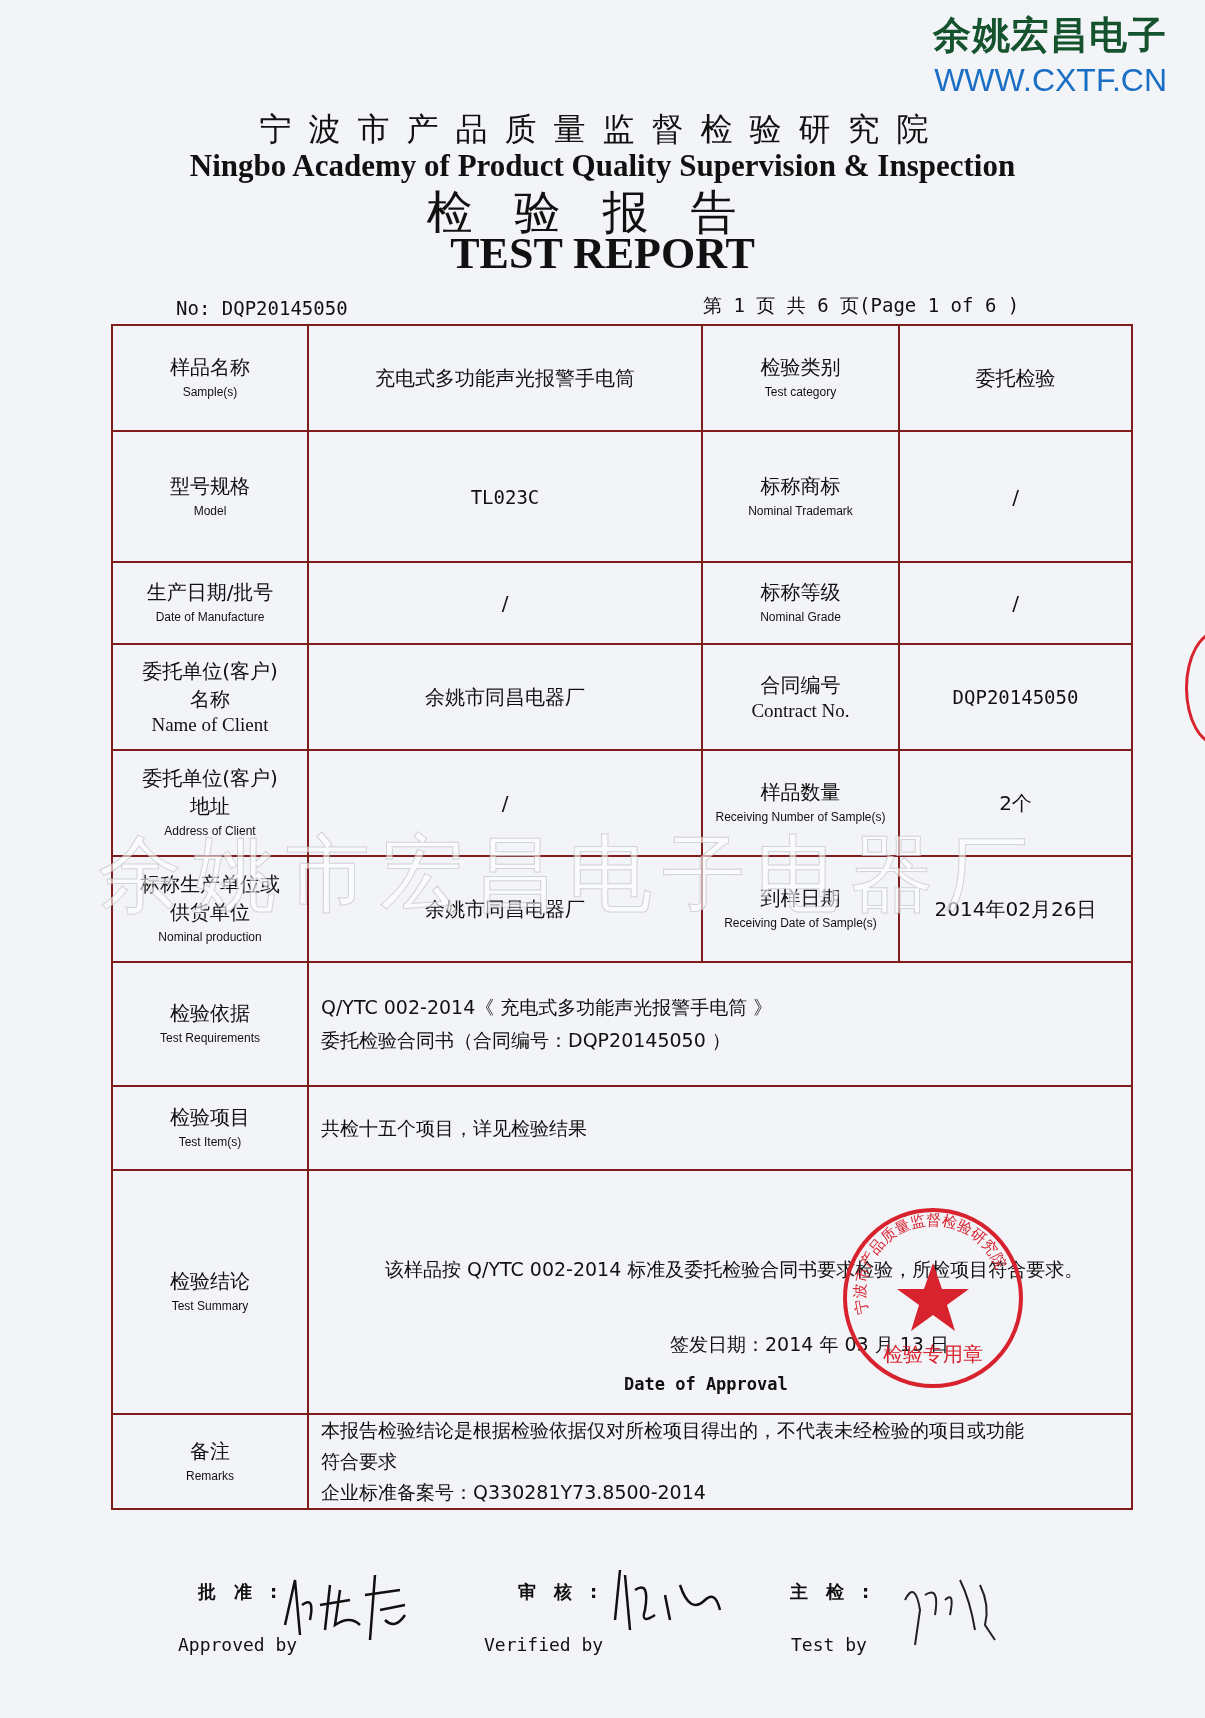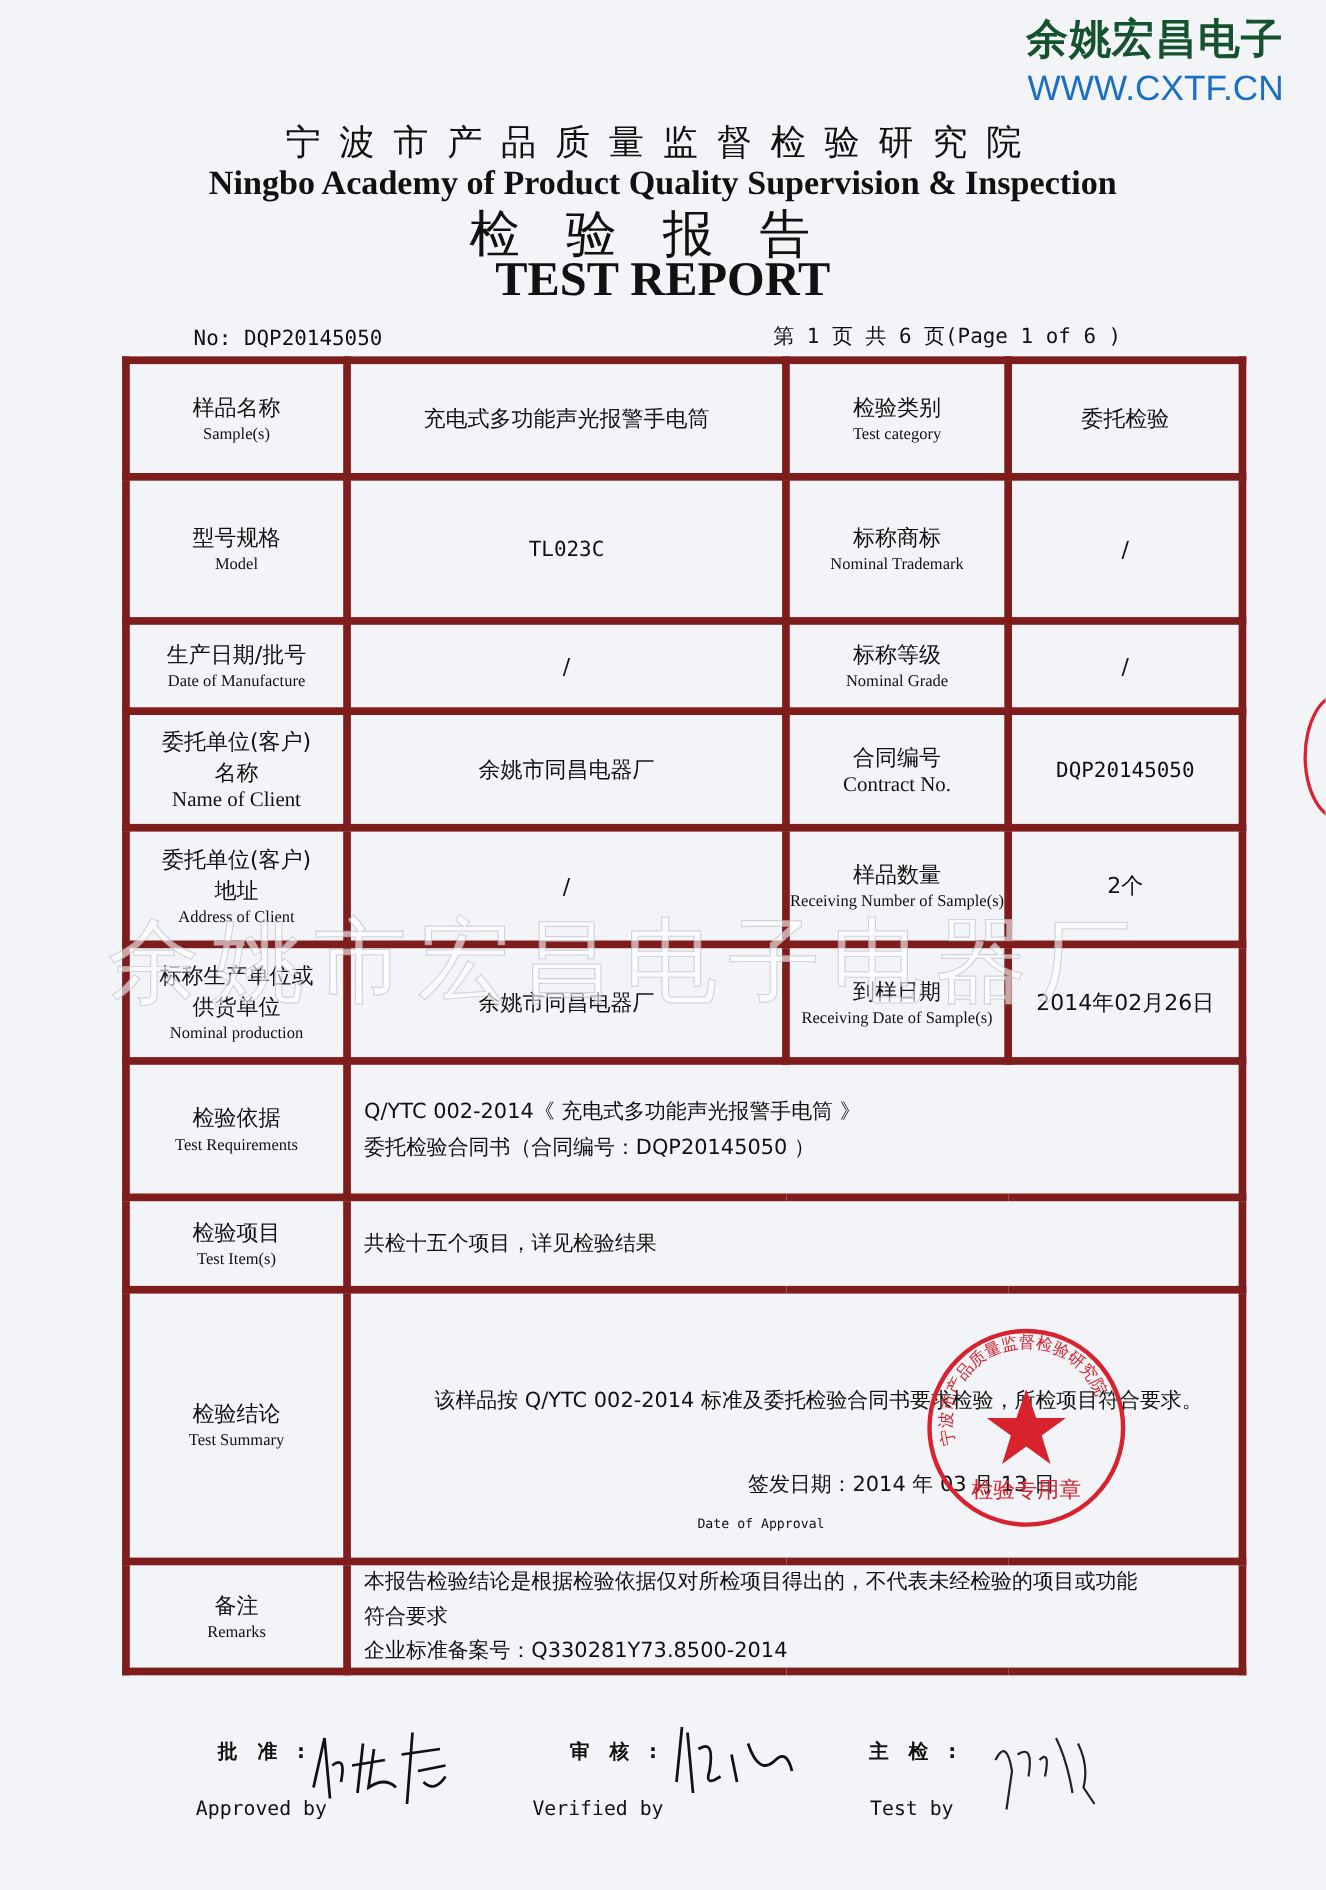--- a/index.html
+++ b/index.html
@@ -20,35 +20,35 @@
   .title-en { top: 228px; font-family: "Liberation Serif", serif; font-weight: bold; font-size: 44px; }
 
   .meta-no { position: absolute; left: 176px; top: 297px; font-family: "DejaVu Sans Mono", monospace; font-size: 19px; }
   .meta-page { position: absolute; left: 703px; top: 293px; font-family: "DejaVu Sans Mono", monospace; font-size: 19px; }
 
   table.report {
     position: absolute; left: 111px; top: 324px;
     width: 1022px; border-collapse: collapse;
     border: 2px solid #111;
   }
-  table.report td { border: 7px solid #7f1d1d; text-align: center; vertical-align: middle; padding: 0; }
+  table.report td { border: 2px solid #7f1d1d; text-align: center; vertical-align: middle; padding: 0; }
   .c1 { width: 194px; }
   .c2 { width: 392px; }
   .c3 { width: 195px; }
   .lbl-cn { font-family: "DejaVu Sans", sans-serif; font-size: 20px; line-height: 28px; }
-  .lbl-en { font-family: Liberation Serif, serif; font-size: 15px; line-height: 22px; }
+  .lbl-en { font-family: Liberation Sans, sans-serif; font-size: 12px; line-height: 22px; }
   .lbl-en-serif { font-family: "Liberation Serif", serif; font-size: 19px; line-height: 24px; }
   .val { font-family: "DejaVu Sans", sans-serif; font-size: 20px; }
   .val-mono { font-family: "DejaVu Sans Mono", monospace; font-size: 19px; }
   .wide { text-align: left !important; padding-left: 12px !important; font-family: "DejaVu Sans", sans-serif; font-size: 19px; line-height: 33px; }
 
   .summary-box { position: relative; height: 240px; }
   .summary-text { position: absolute; left: 12px; top: 80px; right: 10px; text-align: left; font-size: 19px; line-height: 34px; font-family: "DejaVu Sans", sans-serif; text-indent: 64px; }
   .sig-date { position: absolute; left: 361px; top: 160px; font-family: "DejaVu Sans", sans-serif; font-size: 19px; }
-  .sig-date-en { position: absolute; left: 315px; top: 202px; font-family: "DejaVu Sans Mono", monospace; font-size: 12px; }
+  .sig-date-en { position: absolute; left: 315px; top: 202px; font-family: "DejaVu Sans Mono", monospace; font-size: 17px; font-weight: bold; }
 
   .stamp { position: absolute; left: 838px; top: 1203px; width: 190px; height: 190px; pointer-events: none; }
   .stamp-edge { position: absolute; left: 1185px; top: 630px; width: 60px; height: 110px; border: 3px solid #d8222e; border-radius: 50%; }
 
   .watermark { position: absolute; left: 98px; top: 818px; font-family: "DejaVu Sans", sans-serif; font-size: 84px; letter-spacing: 10px; color: rgba(255,255,255,0.6); -webkit-text-stroke: 1px rgba(180,180,190,0.55); white-space: nowrap; text-align: right; }
 
   .signrow { position: absolute; top: 1580px; font-family: "DejaVu Sans", sans-serif; font-size: 18px; font-weight: bold; letter-spacing: 18px; }
   .signlbl-en { position: absolute; top: 1634px; font-family: "DejaVu Sans Mono", monospace; font-size: 18px; text-align: center; }
   .sig { position: absolute; }
 </style>

